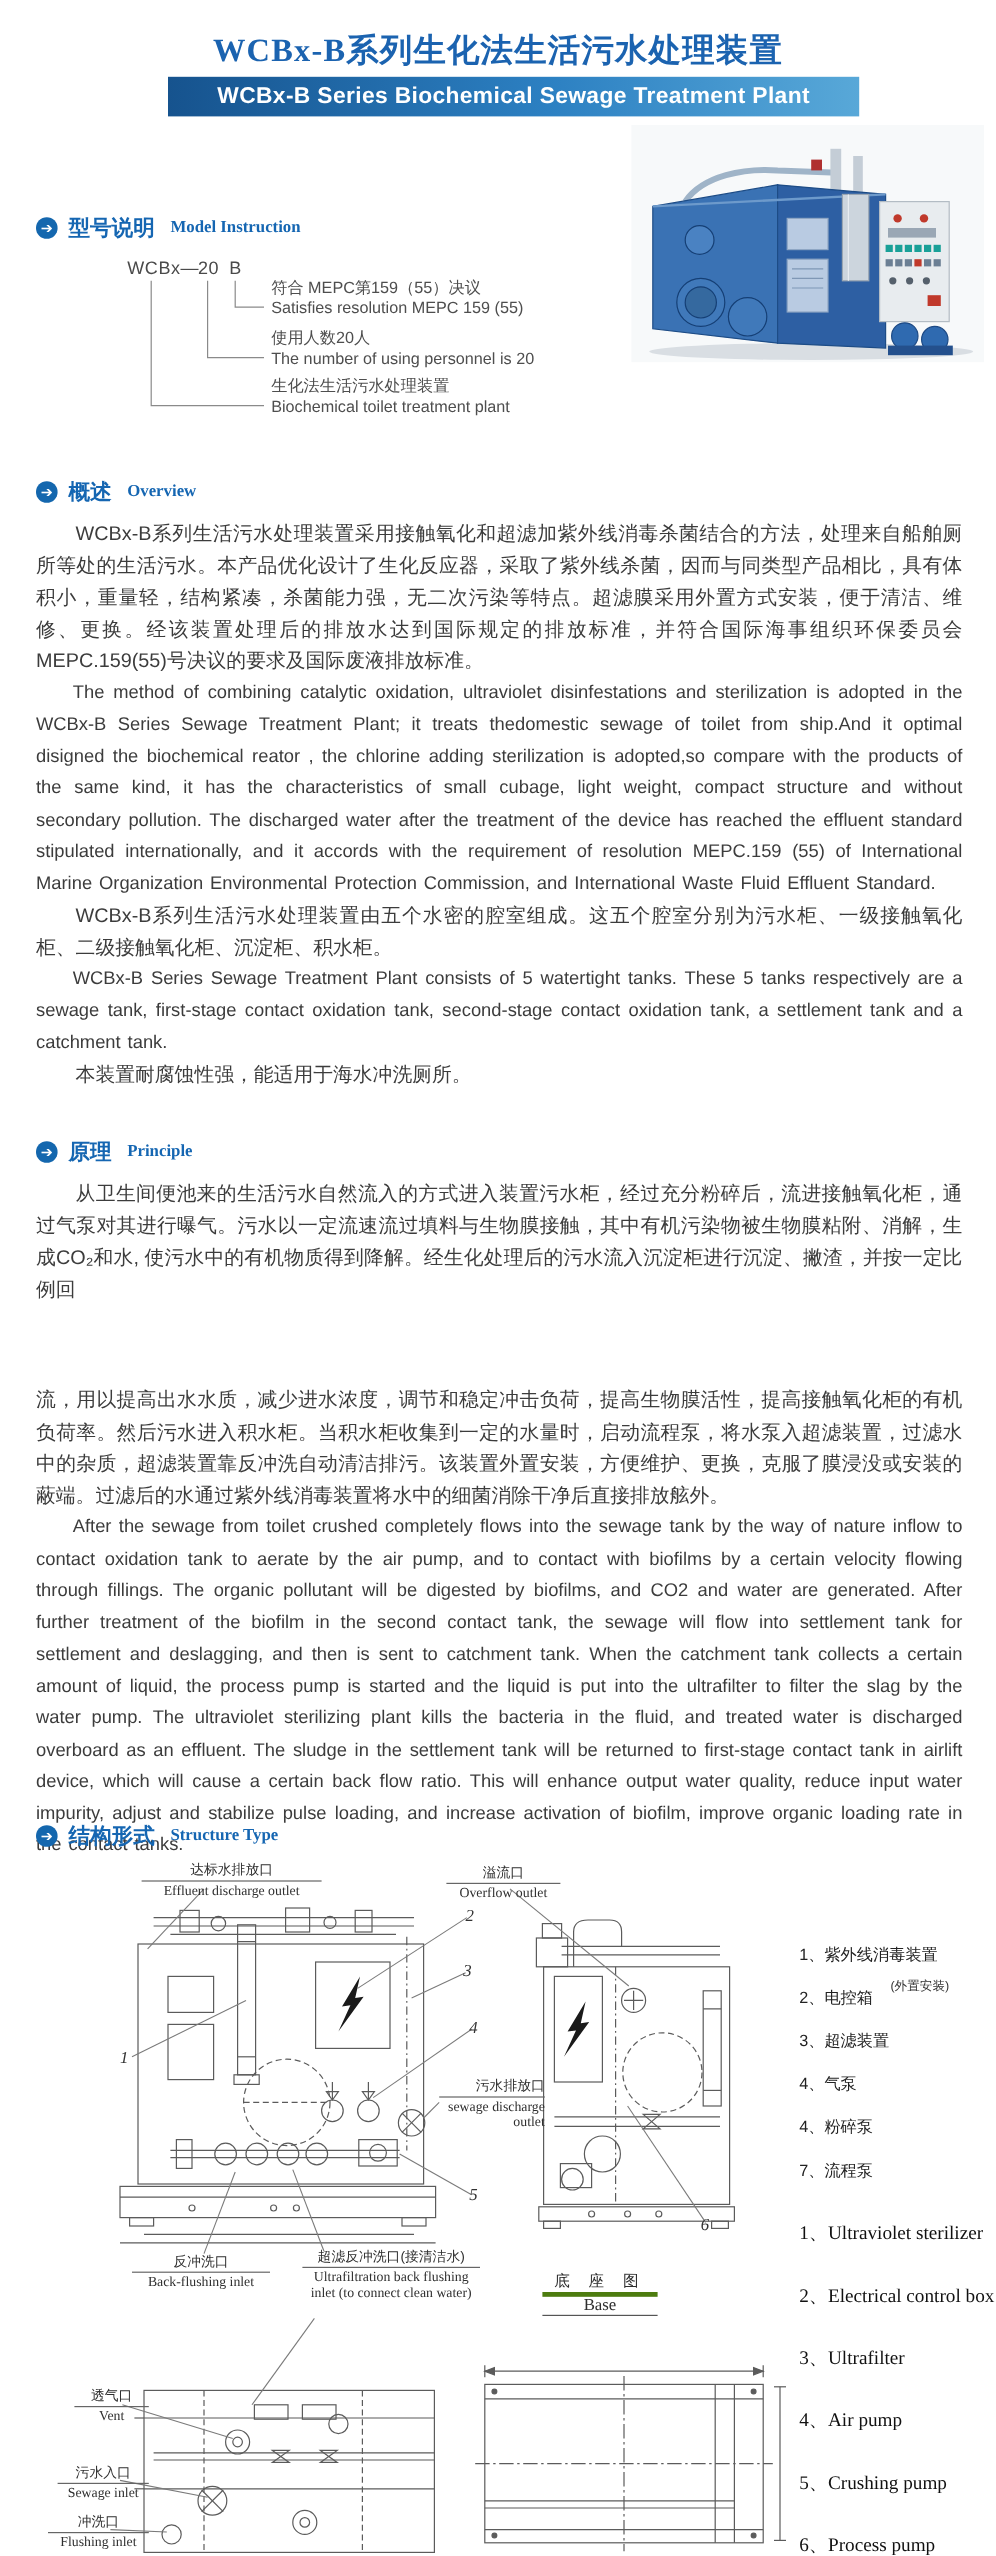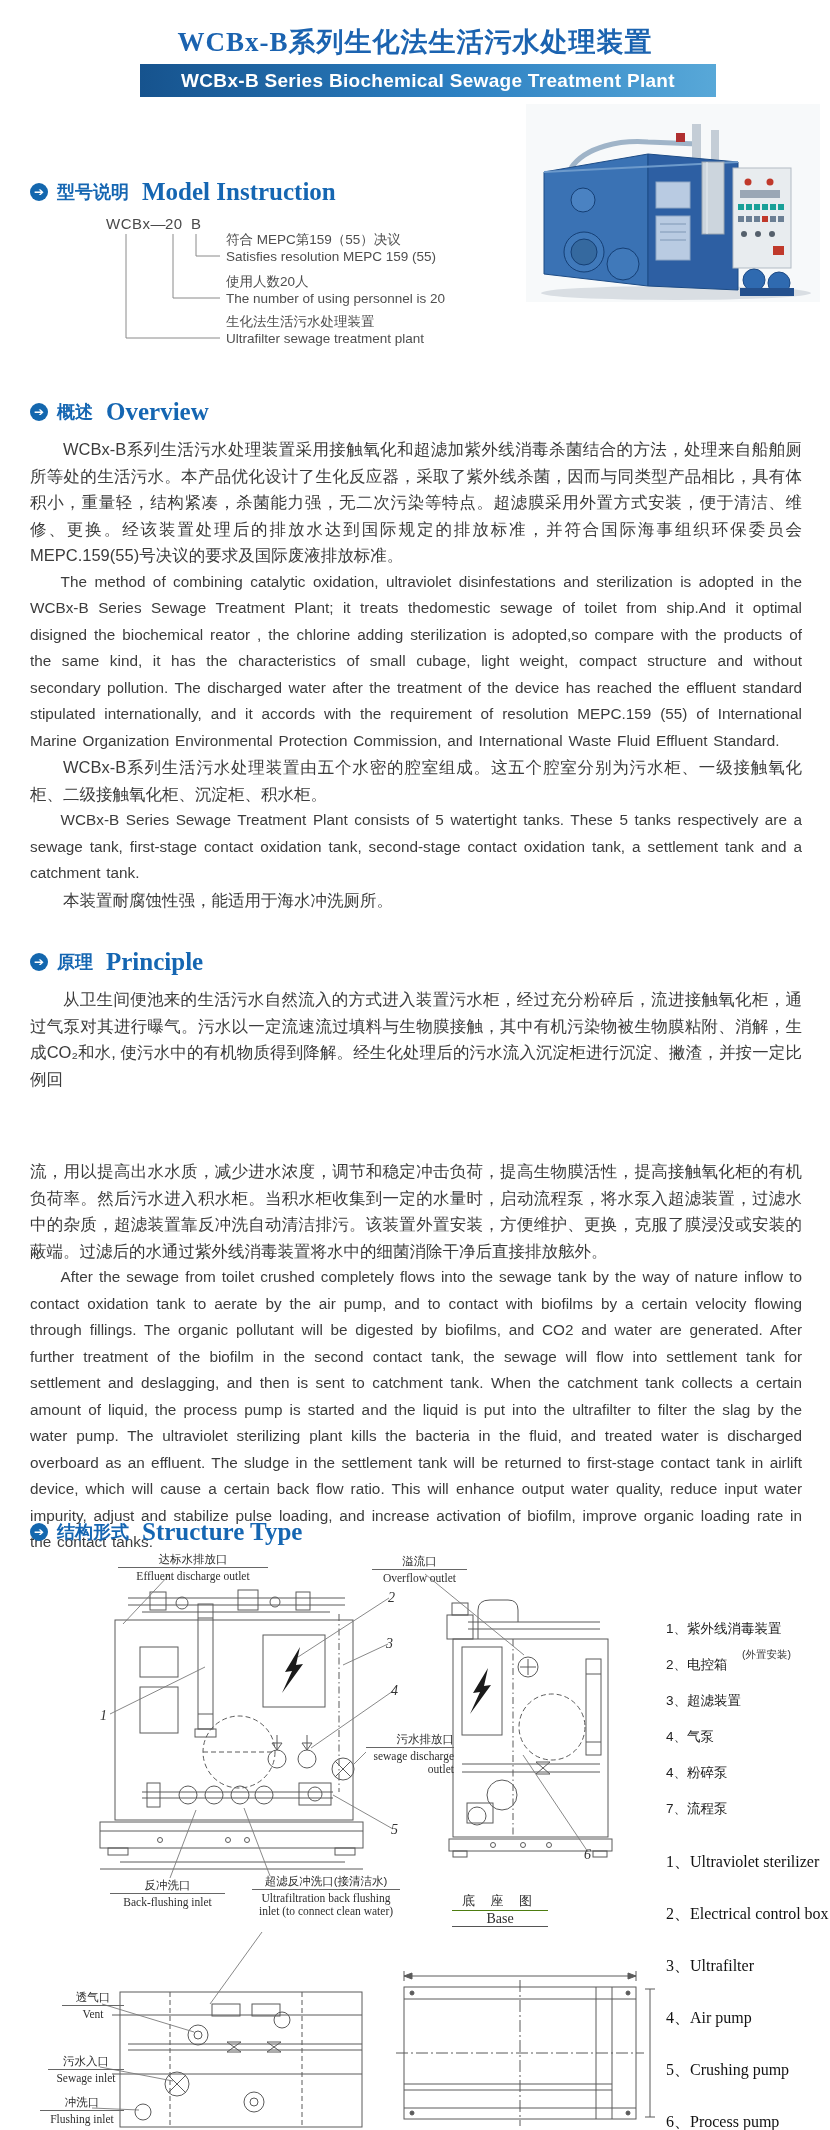--- a/index.html
+++ b/index.html
@@ -13,21 +13,21 @@
     font-size:27px;color:#1b63b0;letter-spacing:1px;}
   .banner{top:64px;left:140px;width:576px;height:33px;
     background:linear-gradient(90deg,#16538e 0%,#2c80c2 55%,#58a8d8 100%);
     color:#fff;font-weight:bold;font-size:19px;text-align:center;line-height:33px;letter-spacing:.3px;}
 
   
   .sec-head{display:flex;align-items:center;gap:9px;}
   .sec-icon{width:18px;height:18px;border-radius:50%;background:#1467ae;color:#fff;
     font-size:12px;line-height:18px;text-align:center;flex:0 0 18px;}
   .sec-cn{font-size:18px;font-weight:bold;color:#1566b2;}
-  .sec-en{font-size:25px;font-weight:bold;color:#1566b2;
+  .sec-en{font-size:14px;font-weight:bold;color:#1566b2;
     font-family:"Liberation Serif","DejaVu Serif",serif;margin-left:4px;}
 
   
   .p-cn{font-size:16.5px;line-height:26.5px;text-align:justify;text-indent:2em;margin:0;color:#3c3c3c;}
   .p-en{font-size:15.3px;line-height:26.5px;text-align:justify;text-indent:2em;margin:0;
         color:#3c3c3c;word-spacing:1.5px;}
   .no-indent{text-indent:0;}
   .spacer{height:66px;}
 
   
@@ -40,21 +40,21 @@
   .dlabel .cn{display:block;font-size:11.5px;line-height:14px;border-bottom:1px solid #666;padding-bottom:1px;}
   .dlabel .en{display:block;font-size:11.5px;line-height:13px;padding-top:2px;
     font-family:"Liberation Serif","DejaVu Serif",serif;}
   .dlabel.left{text-align:right;}
   .callout{position:absolute;font-family:"Liberation Serif","DejaVu Serif",serif;
     font-style:italic;font-size:14px;color:#333;}
   .legend-cn-item{font-size:13.5px;color:#222;height:36px;line-height:18px;}
   .legend-en-item{font-size:16px;color:#111;height:52px;line-height:20px;
     font-family:"Liberation Serif","DejaVu Serif",serif;}
   .legend-note{position:absolute;font-size:10.5px;color:#333;}
-  .base-title .cn{font-size:13px;letter-spacing:6px;border-bottom:1px solid #4d7c0f;padding-bottom:2px;display:block;}
+  .base-title .cn{font-size:13px;letter-spacing:6px;border-bottom:4px solid #4d7c0f;padding-bottom:2px;display:block;}
   .base-title .en{font-size:14px;border-bottom:1px solid #555;display:block;padding:1px 0 1px 0;
     font-family:"Liberation Serif","DejaVu Serif",serif;}
 </style>
 </head>
 <body>
 
 <div class="abs main-title">WCBx-B系列生化法生活污水处理装置</div>
 <div class="abs banner">WCBx-B Series Biochemical Sewage Treatment Plant</div>
 
 <div class="abs" style="top:104px;left:526px;width:294px;height:198px;">
@@ -127,21 +127,21 @@
   </svg>
   <span class="abs model-code" style="top:37px;left:76px;">WCBx—</span>
   <span class="abs model-code" style="top:37px;left:135px;">20</span>
   <span class="abs model-code" style="top:37px;left:161px;">B</span>
 
   <span class="abs ann-cn" style="top:54px;left:196px;">符合 MEPC第159（55）决议</span>
   <span class="abs ann-en" style="top:71px;left:196px;">Satisfies resolution MEPC 159 (55)</span>
   <span class="abs ann-cn" style="top:96px;left:196px;">使用人数20人</span>
   <span class="abs ann-en" style="top:113px;left:196px;">The number of using personnel is 20</span>
   <span class="abs ann-cn" style="top:136px;left:196px;">生化法生活污水处理装置</span>
-  <span class="abs ann-en" style="top:153px;left:196px;">Ultrafilter sewage treatment plant</span>
+  <span class="abs ann-en" style="top:153px;left:196px;">Biochemical toilet treatment plant</span>
 </div>
 
 <div class="abs" style="top:398px;left:30px;width:772px;">
   <div class="sec-head">
     <span class="sec-icon">➔</span>
     <span class="sec-cn">概述</span>
     <span class="sec-en">Overview</span>
   </div>
   <div style="margin-top:10px;">
     <p class="p-cn">WCBx-B系列生活污水处理装置采用接触氧化和超滤加紫外线消毒杀菌结合的方法，处理来自船舶厕所等处的生活污水。本产品优化设计了生化反应器，采取了紫外线杀菌，因而与同类型产品相比，具有体积小，重量轻，结构紧凑，杀菌能力强，无二次污染等特点。超滤膜采用外置方式安装，便于清洁、维修、更换。经该装置处理后的排放水达到国际规定的排放标准，并符合国际海事组织环保委员会MEPC.159(55)号决议的要求及国际废液排放标准。</p>

